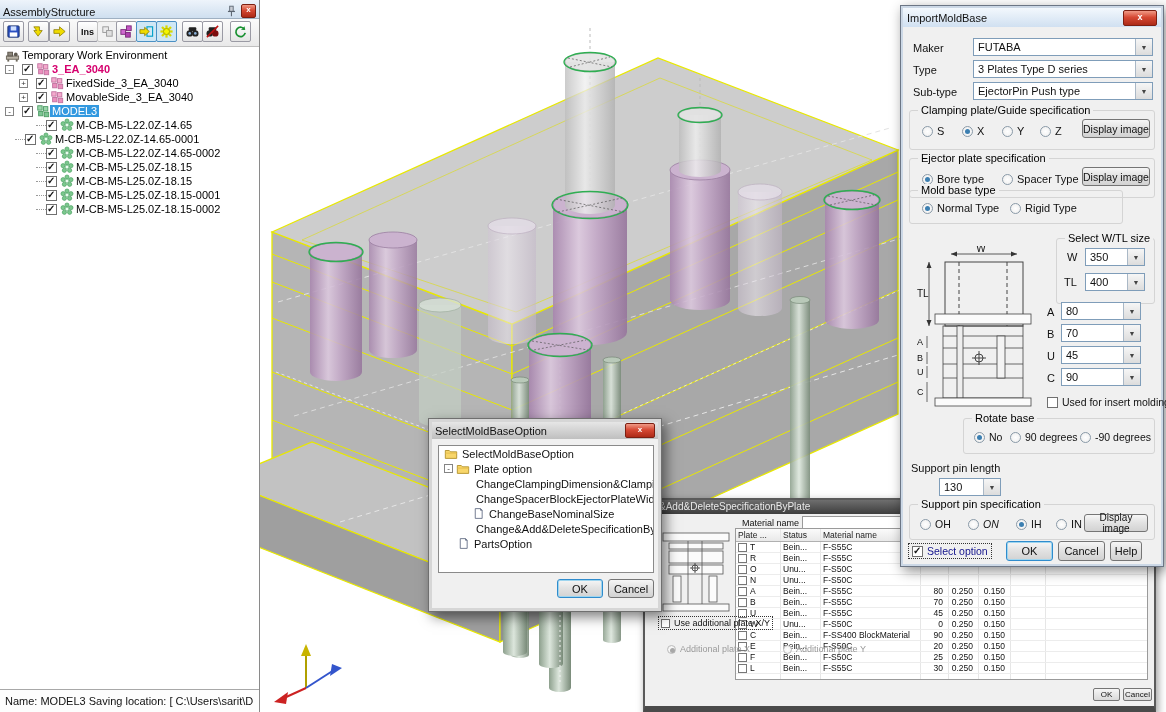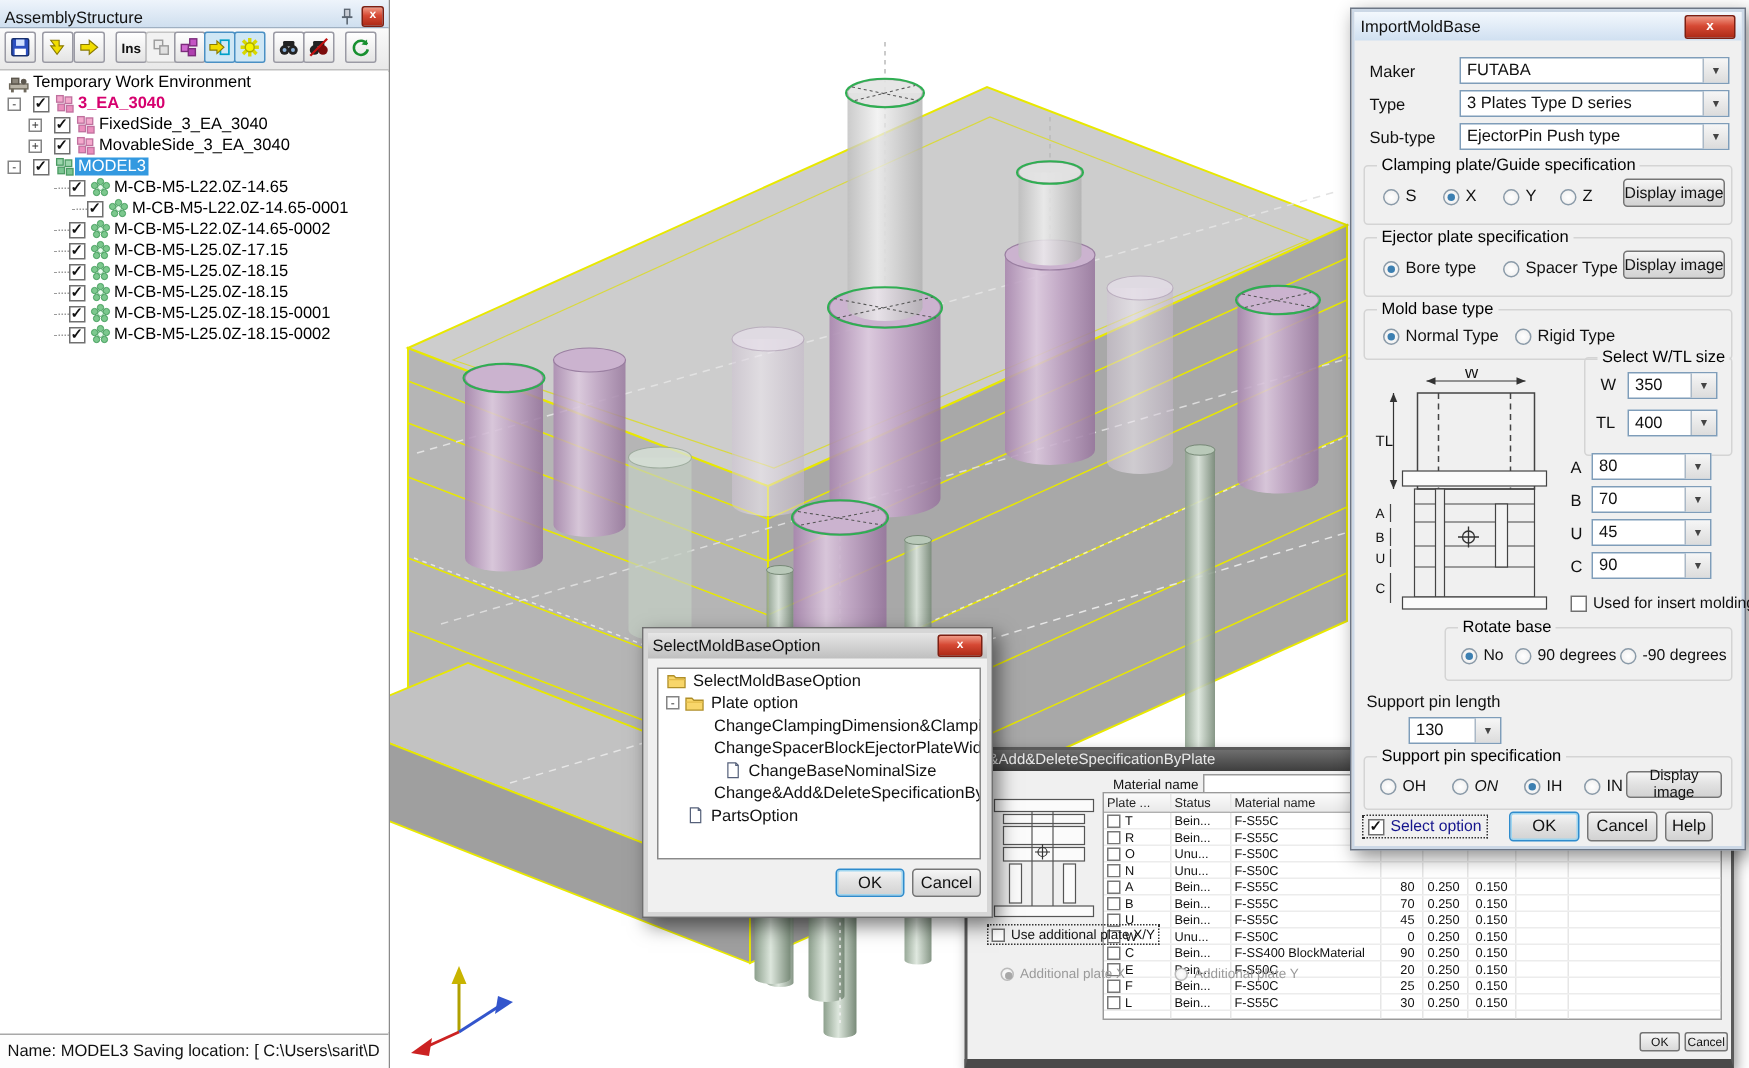--- a/index.html
+++ b/index.html
@@ -288,46 +288,37 @@
       </div>
       <div class="trow" style="padding-left:36px;">
         <span class="dotline"></span>
           <span class="cbx checked"></span>
           <span class="sp" style="width:3px;"></span>
         <svg class="ticon" width="14" height="14" viewBox="0 0 16 16">
             <use href="#i-part"></use>
           </svg>
         <span class="tlabel">M-CB-M5-L22.0Z-14.65</span>
       </div>
-      <div class="trow" style="padding-left:48px;align-items:center;">
+      <div class="trow" style="padding-left:15px;align-items:center;">
         <span class="dotline"></span>
           <span class="cbx checked"></span>
           <span class="sp" style="width:3px;"></span>
         <svg class="ticon" width="14" height="14" viewBox="0 0 16 16">
             <use href="#i-part"></use>
           </svg>
         <span class="tlabel">M-CB-M5-L22.0Z-14.65-0001</span>
       </div>
       <div class="trow" style="padding-left:36px;">
         <span class="dotline"></span>
           <span class="cbx checked"></span>
           <span class="sp" style="width:3px;"></span>
         <svg class="ticon" width="14" height="14" viewBox="0 0 16 16">
             <use href="#i-part"></use>
           </svg>
         <span class="tlabel">M-CB-M5-L22.0Z-14.65-0002</span>
-      </div>
-      <div class="trow" style="padding-left:36px;">
-        <span class="dotline"></span>
-          <span class="cbx checked"></span>
-          <span class="sp" style="width:3px;"></span>
-        <svg class="ticon" width="14" height="14" viewBox="0 0 16 16">
-            <use href="#i-part"></use>
-          </svg>
-        <span class="tlabel">M-CB-M5-L25.0Z-17.15</span>
       </div>
       <div class="trow" style="padding-left:36px;">
         <span class="dotline"></span>
           <span class="cbx checked"></span>
           <span class="sp" style="width:3px;"></span>
         <svg class="ticon" width="14" height="14" viewBox="0 0 16 16">
             <use href="#i-part"></use>
           </svg>
         <span class="tlabel">M-CB-M5-L25.0Z-18.15</span>
       </div>
@@ -740,21 +731,21 @@
             <use href="#i-page"></use>
           </svg>
         <span style="padding-left:4px;">ChangeClampingDimension&amp;ClampingMethod</span>
       </div>
       <div class="orow" style="padding-left:33px;">
         <svg width="13" height="13" viewBox="0 0 16 16">
             <use href="#i-page"></use>
           </svg>
         <span style="padding-left:4px;">ChangeSpacerBlockEjectorPlateWidthDimension</span>
       </div>
-      <div class="orow" style="padding-left:43px;">
+      <div class="orow" style="padding-left:33px;">
         <svg width="13" height="13" viewBox="0 0 16 16">
             <use href="#i-page"></use>
           </svg>
         <span style="padding-left:4px;">ChangeBaseNominalSize</span>
       </div>
       <div class="orow" style="padding-left:33px;">
         <svg width="13" height="13" viewBox="0 0 16 16">
             <use href="#i-page"></use>
           </svg>
         <span style="padding-left:4px;">Change&amp;Add&amp;DeleteSpecificationByPlate</span>
@@ -819,21 +810,21 @@
           <span class="rb sel"></span>
           <span>Bore type</span>
         </div>
       <div class="ritem" style="left:92px;top:14px;">
           <span class="rb"></span>
           <span>Spacer Type</span>
         </div>
       <span class="pbtn" style="left:172px;top:8px;width:68px;height:19px;font-size:10.5px;">Display image</span>
     </div>
 
-    <div class="grp" style="left:8px;top:200px;width:246px;height:34px;">
+    <div class="grp" style="left:8px;top:184px;width:214px;height:34px;">
       <span class="glabel">Mold base type</span>
       <div class="ritem" style="left:12px;top:11px;">
           <span class="rb sel"></span>
           <span>Normal Type</span>
         </div>
       <div class="ritem" style="left:100px;top:11px;">
           <span class="rb"></span>
           <span>Rigid Type</span>
         </div>
     </div>

